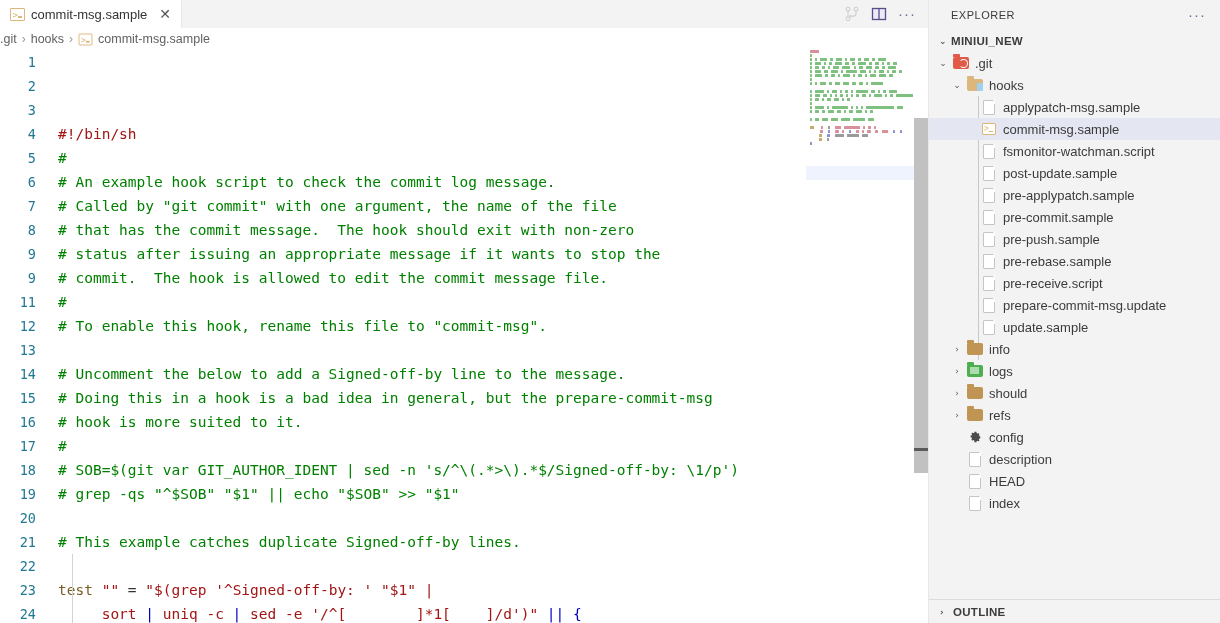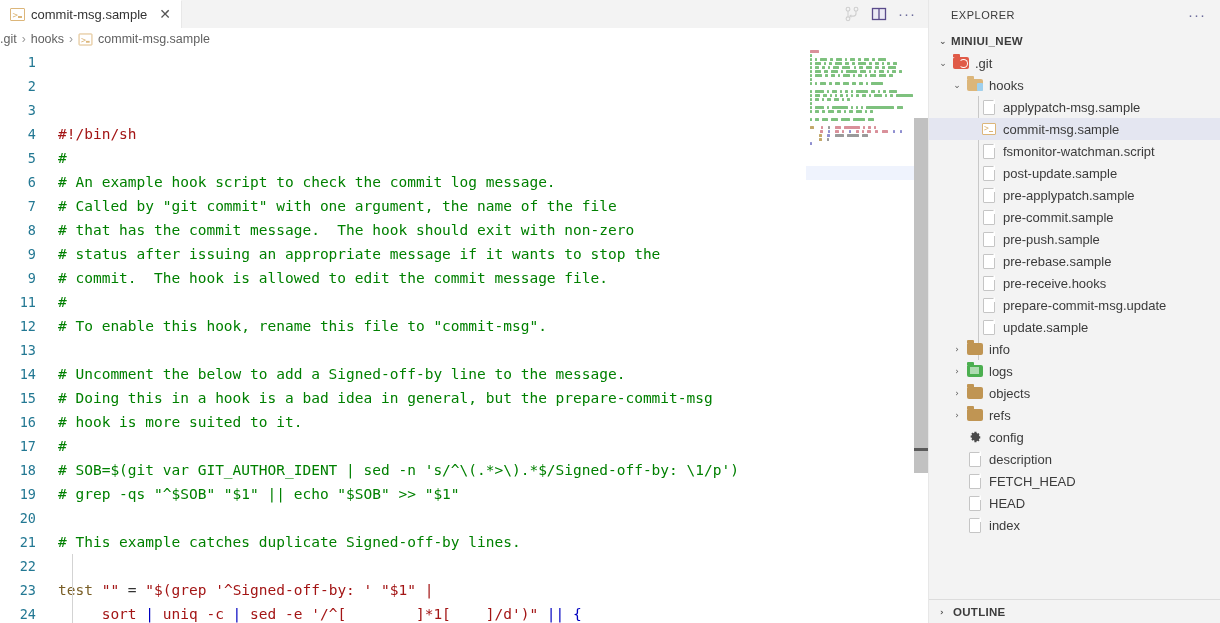--- a/index.html
+++ b/index.html
@@ -843,21 +843,21 @@
           <span class="ico">
             <span class="i-file"></span>
           </span>
           <span class="lbl">pre-rebase.sample</span>
         </div>
         <div class="row" style="padding-left: 34px;">
           <span class="twisty"></span>
           <span class="ico">
             <span class="i-file"></span>
           </span>
-          <span class="lbl">pre-receive.hooks</span>
+          <span class="lbl">pre-receive.script</span>
         </div>
         <div class="row" style="padding-left: 34px;">
           <span class="twisty"></span>
           <span class="ico">
             <span class="i-file"></span>
           </span>
           <span class="lbl">prepare-commit-msg.update</span>
         </div>
         <div class="row" style="padding-left: 34px;">
           <span class="twisty"></span>
@@ -878,21 +878,21 @@
           <span class="ico">
             <span class="i-folder logs"></span>
           </span>
           <span class="lbl">logs</span>
         </div>
         <div class="row" style="padding-left: 20px;">
           <span class="twisty">›</span>
           <span class="ico">
             <span class="i-folder"></span>
           </span>
-          <span class="lbl">objects</span>
+          <span class="lbl">should</span>
         </div>
         <div class="row" style="padding-left: 20px;">
           <span class="twisty">›</span>
           <span class="ico">
             <span class="i-folder"></span>
           </span>
           <span class="lbl">refs</span>
         </div>
         <div class="row" style="padding-left: 20px;">
           <span class="twisty"></span>
@@ -911,27 +911,20 @@
           <span class="ico">
             <span class="i-file"></span>
           </span>
           <span class="lbl">description</span>
         </div>
         <div class="row" style="padding-left: 20px;">
           <span class="twisty"></span>
           <span class="ico">
             <span class="i-file"></span>
           </span>
-          <span class="lbl">FETCH_HEAD</span>
-        </div>
-        <div class="row" style="padding-left: 20px;">
-          <span class="twisty"></span>
-          <span class="ico">
-            <span class="i-file"></span>
-          </span>
           <span class="lbl">HEAD</span>
         </div>
         <div class="row" style="padding-left: 20px;">
           <span class="twisty"></span>
           <span class="ico">
             <span class="i-file"></span>
           </span>
           <span class="lbl">index</span>
         </div>
       </div>

